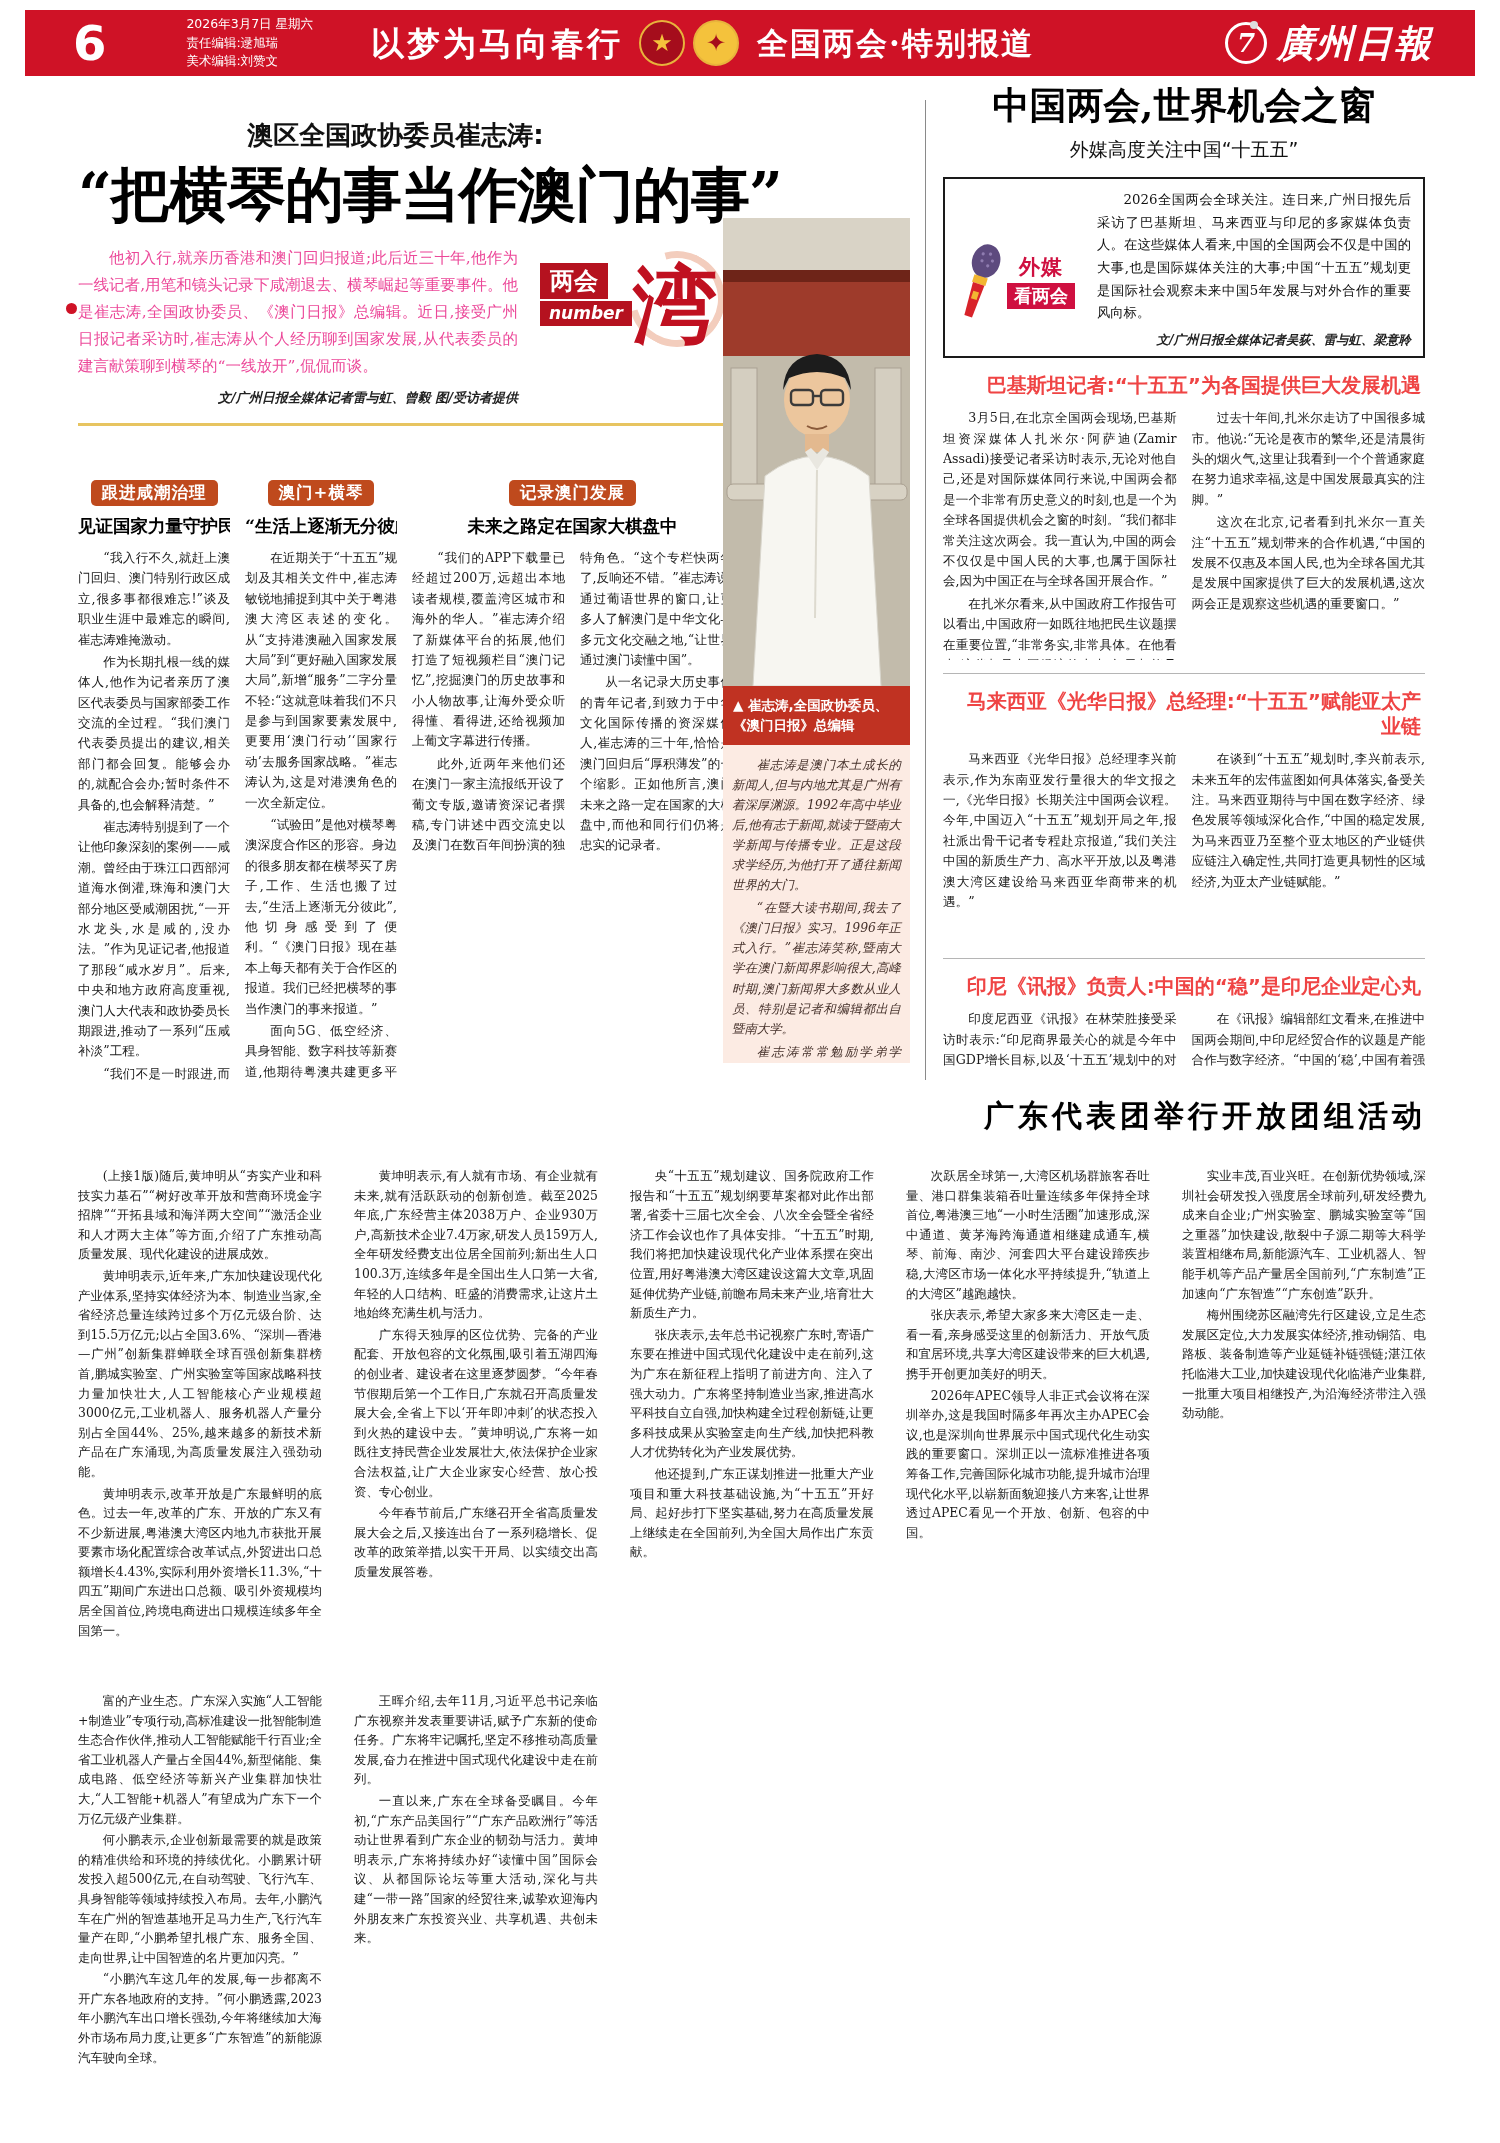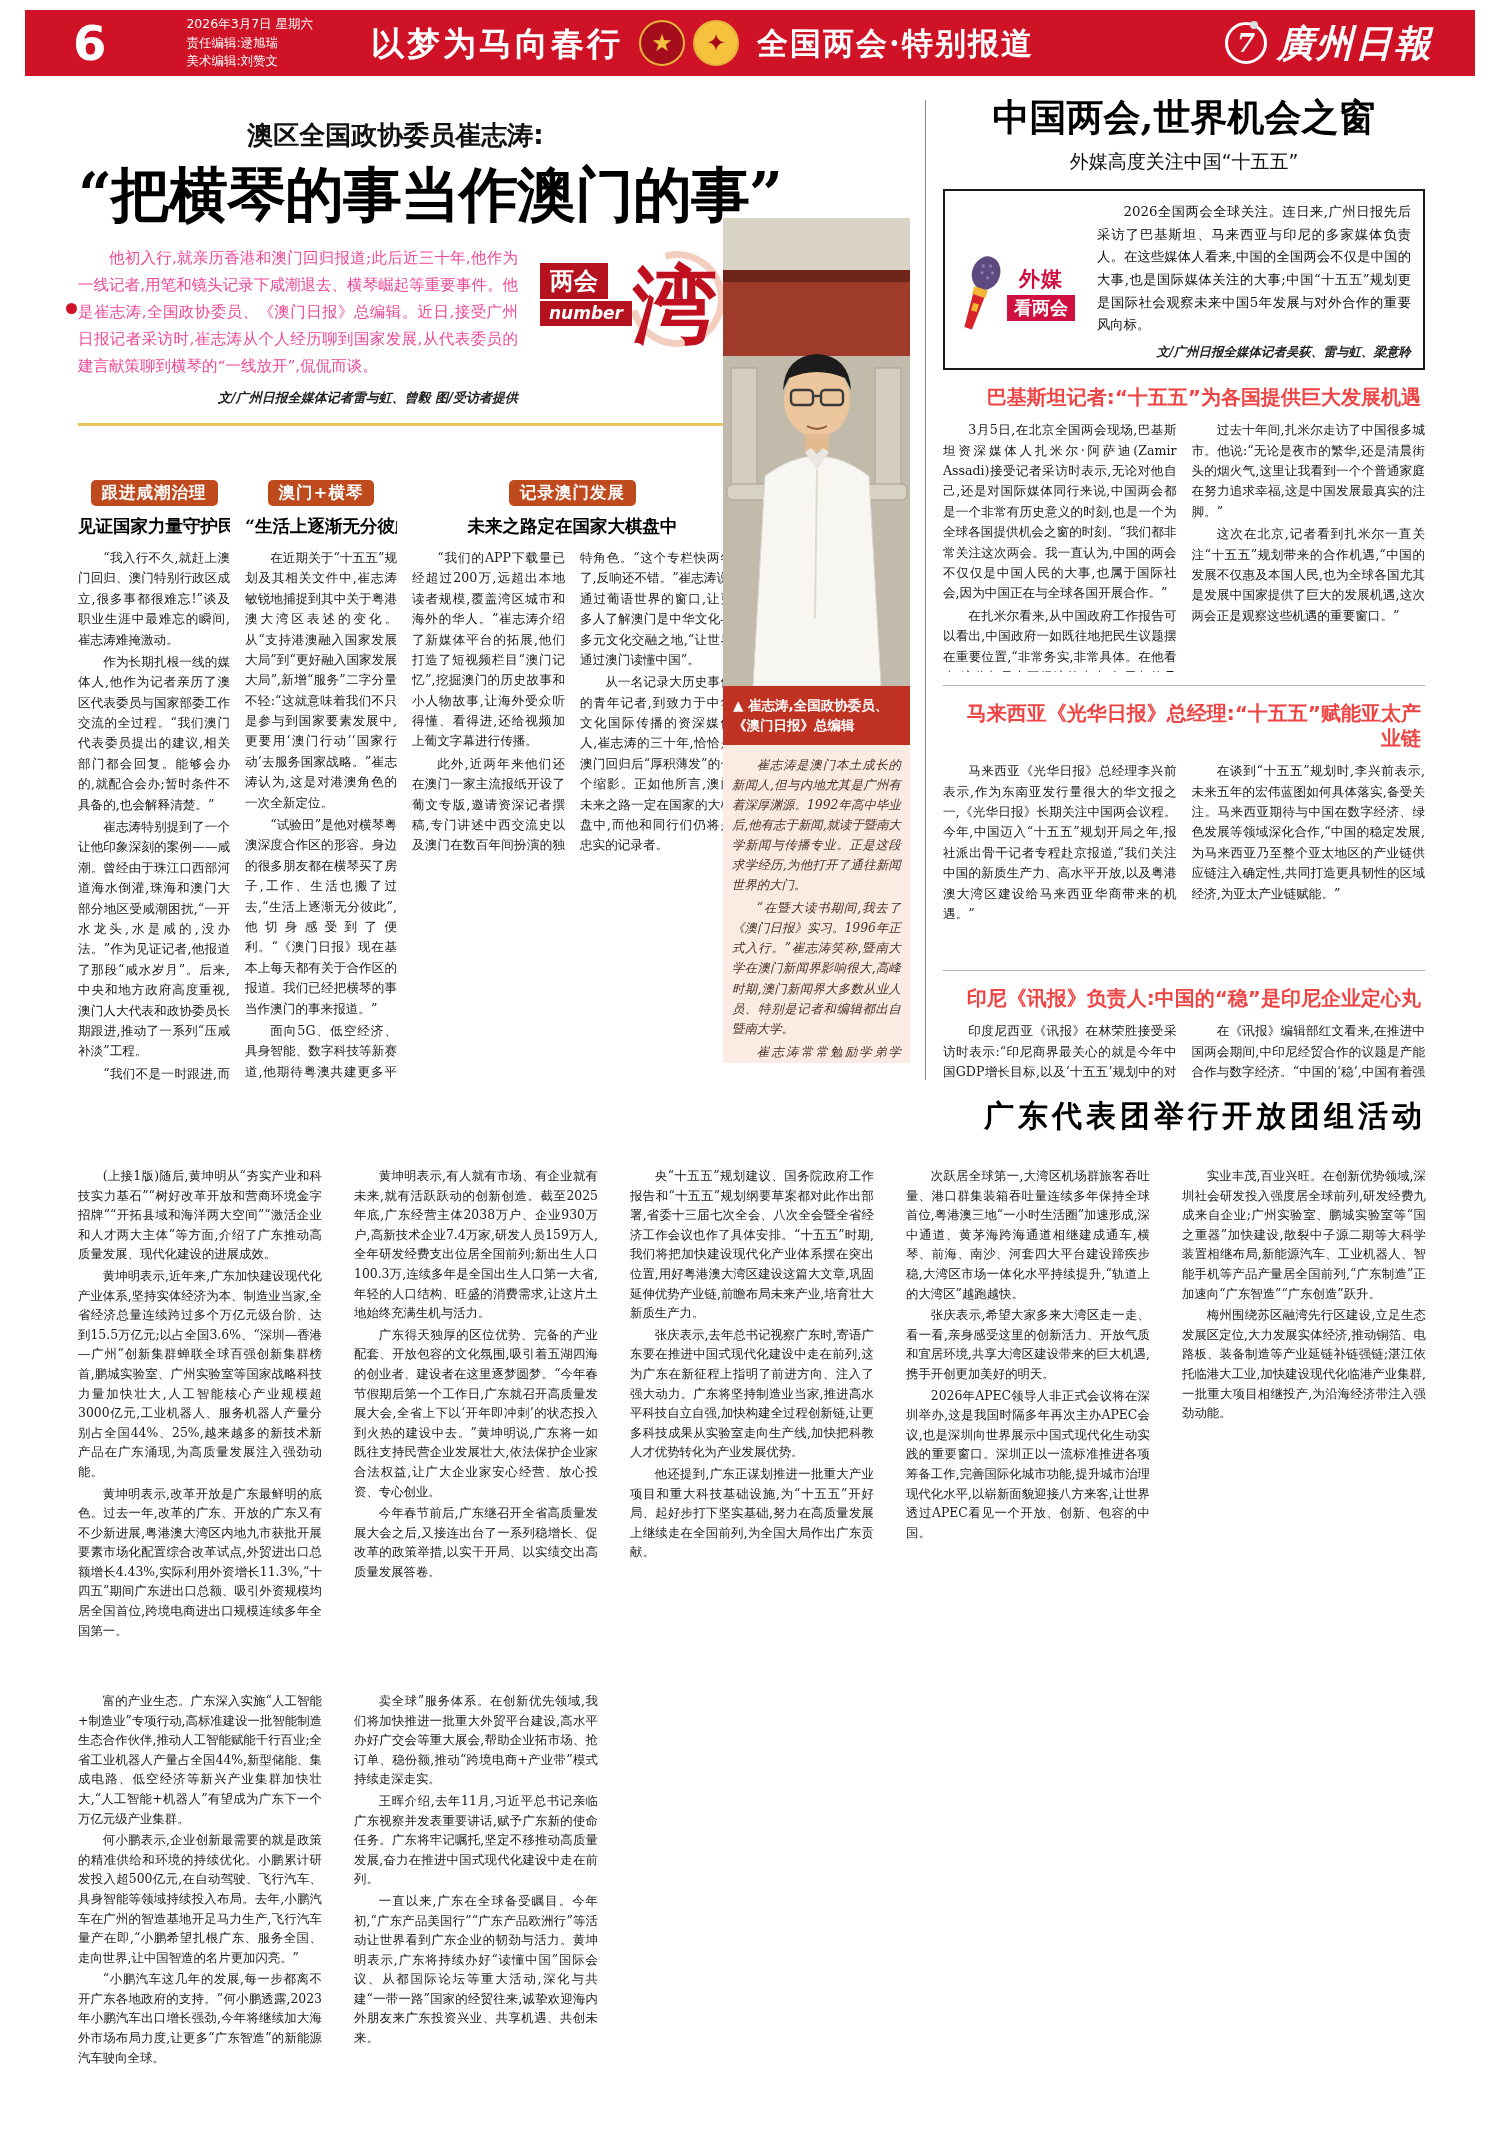--- a/index.html
+++ b/index.html
@@ -58,21 +58,21 @@
   .photo-rail { position:absolute; left:645px; top:126px; width:187px; height:867px; }
   .photo-rail svg.portrait { display:block; }
   .pcaption { background:#c03222; color:#fff; font:700 13.5px/1.5 "DejaVu Sans",sans-serif; padding:9px 10px; }
   .pink-box { background:#fcebe3; padding:10px 9px; height:318px; overflow:hidden; }
   .pink-box p { font:italic 400 12.4px/1.62 "DejaVu Serif",serif; text-align:justify; text-indent:2em; color:#44302a; margin-bottom:3px; }
 
   
   .vdiv { position:absolute; left:925px; top:100px; width:1px; height:980px; background:#8a8a8a; }
 
   
-  .right-col { position:absolute; left:943px; top:92px; width:482px; height:993px; overflow:hidden; }
+  .right-col { position:absolute; left:943px; top:80px; width:482px; height:993px; overflow:hidden; }
   .r-h1 { text-align:center; font:900 37px/1.15 "DejaVu Serif",serif; letter-spacing:0; color:#000; margin-top:4px; }
   .r-sub { text-align:center; font:400 19px/1.3 "DejaVu Sans",sans-serif; margin-top:10px; color:#111; }
   .r-introbox { margin-top:16px; border:2px solid #1a1a1a; padding:10px 12px 8px; display:flex; gap:12px; }
   .wm-badge { width:128px; flex:none; display:flex; align-items:center; gap:6px; padding-top:28px; }
   .wm-labels { display:flex; flex-direction:column; align-items:center; }
   .wm-t1 { color:#cf1040; font:900 21px/1.1 "DejaVu Sans",sans-serif; letter-spacing:1px; }
   .wm-t2 { background:#cf1040; color:#fff; font:900 18px/1.1 "DejaVu Sans",sans-serif; padding:3px 7px; margin-top:4px; }
   .r-intro-text p { font:400 13.3px/1.7 "DejaVu Serif",serif; text-align:justify; text-indent:2em; color:#111; }
   .r-byline { text-align:right; font:italic 600 12.5px/1.4 "DejaVu Serif",serif; margin-top:6px; color:#222; }
   .r-sec-title { font:700 20px/1.25 "DejaVu Sans","Liberation Sans",sans-serif; text-align:right; margin:15px 4px 10px; color:#ef4444; }
@@ -289,20 +289,19 @@
       <div class="pcol">
           <p>实业丰茂,百业兴旺。在创新优势领域,深圳社会研发投入强度居全球前列,研发经费九成来自企业;广州实验室、鹏城实验室等“国之重器”加快建设,散裂中子源二期等大科学装置相继布局,新能源汽车、工业机器人、智能手机等产品产量居全国前列,“广东制造”正加速向“广东智造”“广东创造”跃升。</p>
           <p>梅州围绕苏区融湾先行区建设,立足生态发展区定位,大力发展实体经济,推动铜箔、电路板、装备制造等产业延链补链强链;湛江依托临港大工业,加快建设现代化临港产业集群,一批重大项目相继投产,为沿海经济带注入强劲动能。</p>
         </div>
       <div class="pcol">
           <p>富的产业生态。广东深入实施“人工智能+制造业”专项行动,高标准建设一批智能制造生态合作伙伴,推动人工智能赋能千行百业;全省工业机器人产量占全国44%,新型储能、集成电路、低空经济等新兴产业集群加快壮大,“人工智能+机器人”有望成为广东下一个万亿元级产业集群。</p>
           <p>何小鹏表示,企业创新最需要的就是政策的精准供给和环境的持续优化。小鹏累计研发投入超500亿元,在自动驾驶、飞行汽车、具身智能等领域持续投入布局。去年,小鹏汽车在广州的智造基地开足马力生产,飞行汽车量产在即,“小鹏希望扎根广东、服务全国、走向世界,让中国智造的名片更加闪亮。”</p>
           <p>“小鹏汽车这几年的发展,每一步都离不开广东各地政府的支持。”何小鹏透露,2023年小鹏汽车出口增长强劲,今年将继续加大海外市场布局力度,让更多“广东智造”的新能源汽车驶向全球。</p>
         </div>
       <div class="pcol">
-          <p>卖全球”服务体系。在创新优先领域,我们将加快推进一批重大外贸平台建设,高水平办好广交会等重大展会,帮助企业拓市场、抢订单、稳份额,推动“跨境电商+产业带”模式持续走深走实。</p>
           <p>王晖介绍,去年11月,习近平总书记亲临广东视察并发表重要讲话,赋予广东新的使命任务。广东将牢记嘱托,坚定不移推动高质量发展,奋力在推进中国式现代化建设中走在前列。</p>
           <p>一直以来,广东在全球备受瞩目。今年初,“广东产品美国行”“广东产品欧洲行”等活动让世界看到广东企业的韧劲与活力。黄坤明表示,广东将持续办好“读懂中国”国际会议、从都国际论坛等重大活动,深化与共建“一带一路”国家的经贸往来,诚挚欢迎海内外朋友来广东投资兴业、共享机遇、共创未来。</p>
         </div>
     </div>
   </div>
 
 </div>
 
 </body></html>

